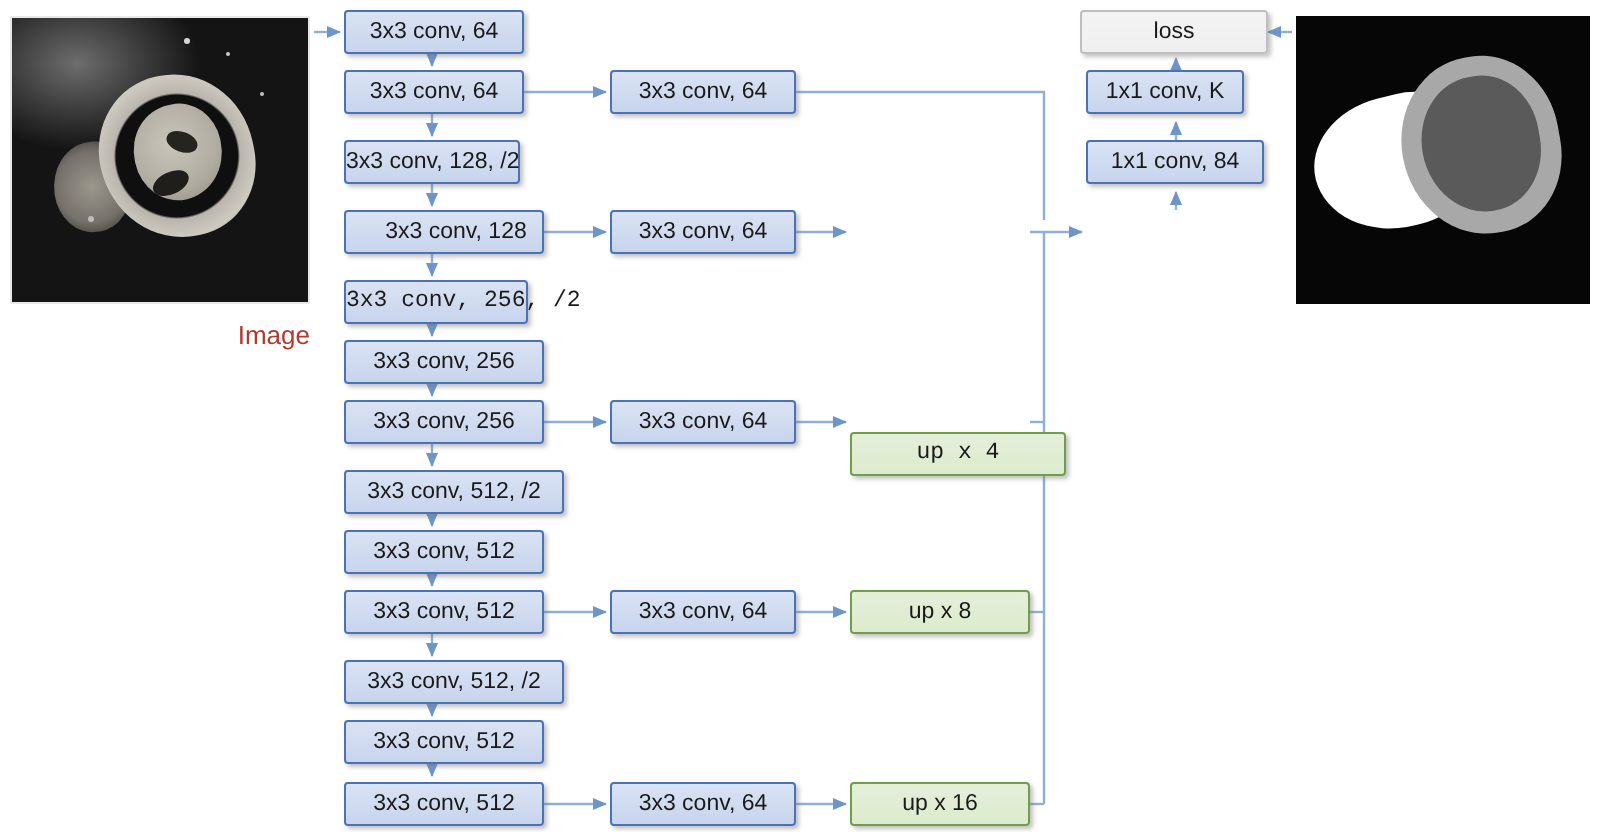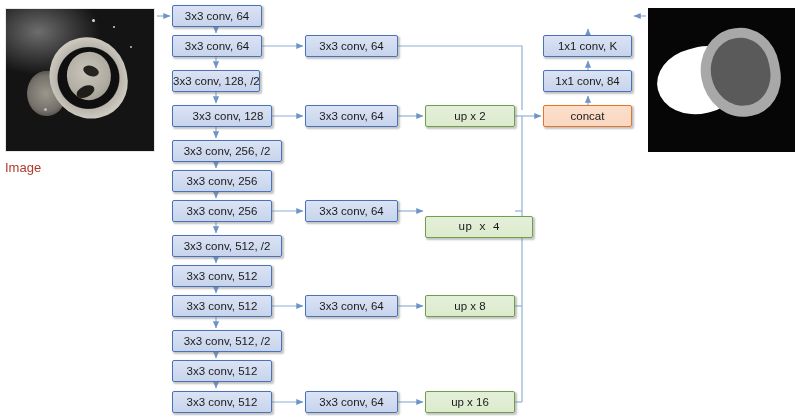--- a/index.html
+++ b/index.html
@@ -42,21 +42,21 @@
   }
   .node.gray{
     background:linear-gradient(#f4f4f4,#efefef);
     border:1px solid #bfbfbf;
   }
 
   
   .panel{position:absolute;box-sizing:border-box;}
   .panel-caption{
     position:absolute;
-    text-align:left;
+    text-align:right;
     font-size:13px;
     color:#b03a2e;
     white-space:nowrap;
   }
 
   
   #mri{
     left:5px;top:8px;width:150px;height:144px;
     background:#0d0d0d;
     overflow:hidden;
@@ -194,38 +194,37 @@
   <div class="panel" id="labelmap">
     <div class="lv"></div>
     <div class="myo"></div>
     <div class="cav"></div>
   </div>
 
   <div class="node blue" style="left:172px;top:5px;width:90px;">3x3 conv, 64</div>
   <div class="node blue" style="left:172px;top:35px;width:90px;">3x3 conv, 64</div>
   <div class="node blue" style="left:172px;top:70px;width:88px;">3x3 conv, 128, /2</div>
   <div class="node blue" style="left:172px;top:105px;width:100px;padding-left:12px;">3x3 conv, 128</div>
-  <div class="node blue" style="left:172px;top:140px;width:110px;">3x3 conv, 256, /2</div>
+  <div class="node blue" style="left:172px;top:140px;width:92px;font-family:Liberation Mono, monospace;">3x3 conv, 256, /2</div>
   <div class="node blue" style="left:172px;top:170px;width:100px;">3x3 conv, 256</div>
   <div class="node blue" style="left:172px;top:200px;width:100px;">3x3 conv, 256</div>
   <div class="node blue" style="left:172px;top:235px;width:110px;">3x3 conv, 512, /2</div>
   <div class="node blue" style="left:172px;top:265px;width:100px;">3x3 conv, 512</div>
   <div class="node blue" style="left:172px;top:295px;width:100px;">3x3 conv, 512</div>
   <div class="node blue" style="left:172px;top:330px;width:110px;">3x3 conv, 512, /2</div>
   <div class="node blue" style="left:172px;top:360px;width:100px;">3x3 conv, 512</div>
   <div class="node blue" style="left:172px;top:391px;width:100px;">3x3 conv, 512</div>
 
   <div class="node blue" style="left:305px;top:35px;width:93px;">3x3 conv, 64</div>
   <div class="node blue" style="left:305px;top:105px;width:93px;">3x3 conv, 64</div>
   <div class="node blue" style="left:305px;top:200px;width:93px;">3x3 conv, 64</div>
   <div class="node blue" style="left:305px;top:295px;width:93px;">3x3 conv, 64</div>
   <div class="node blue" style="left:305px;top:391px;width:93px;">3x3 conv, 64</div>
 
-  <div class="node green" style="left:425px;top:105px;width:90px;">up x 2</div>
   <div class="node green" style="left:425px;top:216px;width:108px;font-family:Liberation Mono, monospace;">up x 4</div>
   <div class="node green" style="left:425px;top:295px;width:90px;">up x 8</div>
   <div class="node green" style="left:425px;top:391px;width:90px;">up x 16</div>
 
-  <div class="node orange" style="left:543px;top:105px;width:89px;">concat</div>
   <div class="node blue" style="left:543px;top:70px;width:89px;">1x1 conv, 84</div>
-  <div class="node blue" style="left:543px;top:35px;width:89px;">1x1 conv, K</div>
+  <div class="node blue" style="left:543px;top:35px;width:79px;">1x1 conv, K</div>
+  <div class="node gray" style="left:540px;top:5px;width:94px;">loss</div>
 
 </div>
 
 </body></html>

